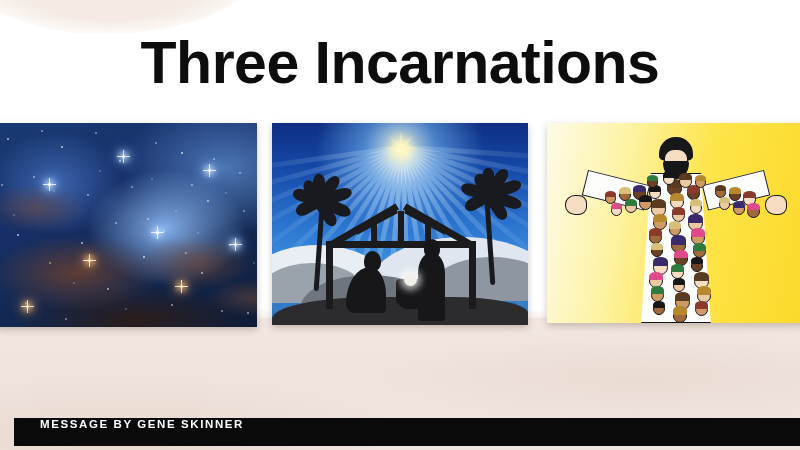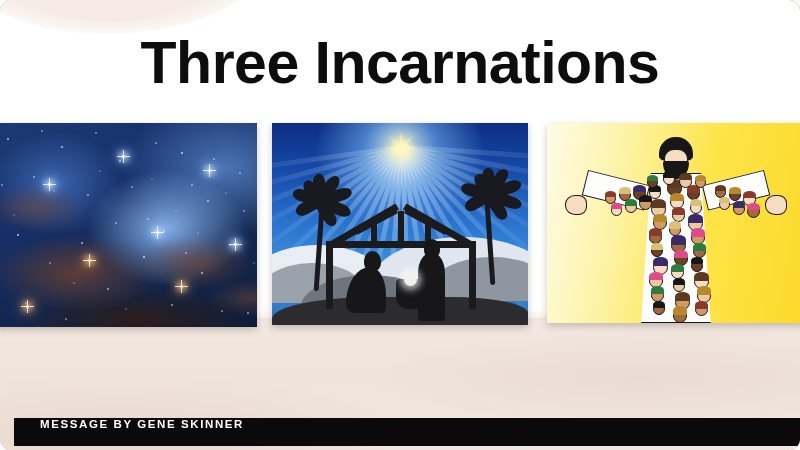--- a/index.html
+++ b/index.html
@@ -10,21 +10,20 @@
   }
   body {
     font-family: "Liberation Sans", sans-serif;
   }
   .slide {
     position: relative;
     width: 800px;
     height: 450px;
     overflow: hidden;
     background: #c2410c;
-    border-radius: 11px;
   }
 
   
   .bg-white {
     position: absolute;
     left: 0; top: 0;
     width: 800px; height: 450px;
     background: #ffffff;
   }
   .bg-lower-wash {

